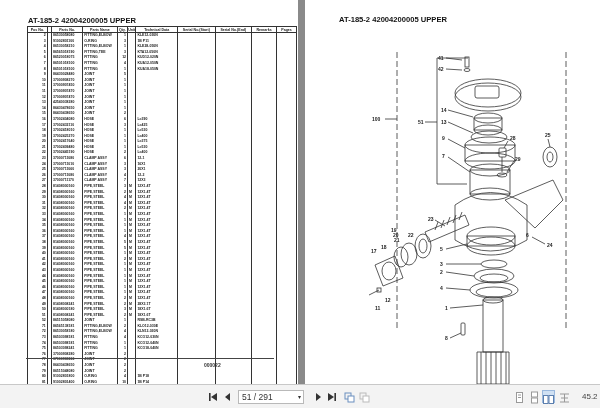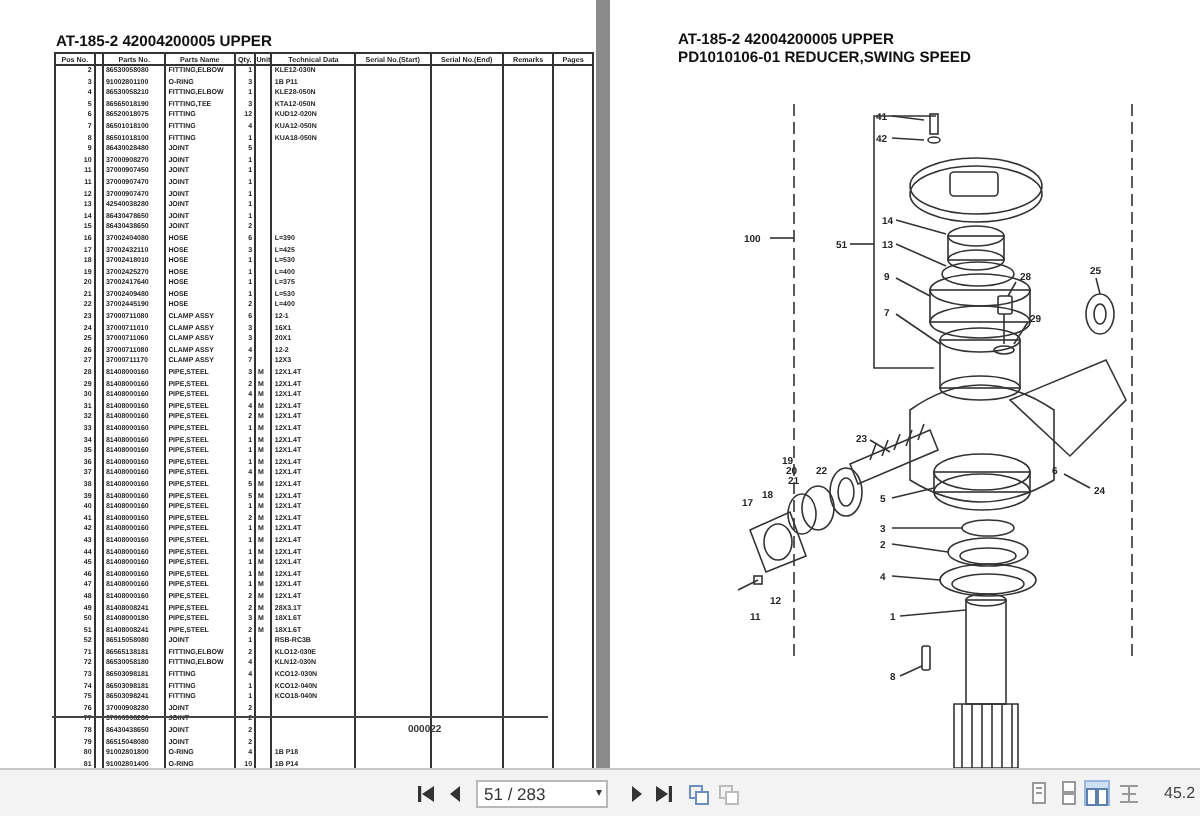--- a/index.html
+++ b/index.html
@@ -889,21 +889,20 @@
     </table>
     <div class="footer-rule"></div>
     <div class="page-footer">000022</div>
   </div>
 
   <div class="gutter-shadow"></div>
 
   <div class="page page-right">
     <div class="doc-title right-title">
       <div>AT-185-2 42004200005 UPPER</div>
-      <div>PD1010106-01 REDUCER,SWING SPEED</div>
     </div>
     <svg class="diagram" viewBox="0 30 295 354" width="295" height="354" xmlns="http://www.w3.org/2000/svg">
       <g fill="none" stroke="#333" stroke-width="0.8">
 
         <line x1="92" y1="52" x2="92" y2="330" stroke-dasharray="6,3"></line>
         <line x1="261" y1="52" x2="261" y2="330" stroke-dasharray="6,3"></line>
 
         <polyline points="163,58 132,58 132,184 162,184"></polyline>
         <line x1="132" y1="122" x2="120" y2="122"></line>
         <line x1="92" y1="119" x2="80" y2="119"></line>
@@ -1035,21 +1034,21 @@
           <rect x="1" y="1" width="1.6" height="8" fill="#333"></rect>
           <polygon points="9,1 3,5 9,9" fill="#333"></polygon>
         </svg>
     </div>
     <div class="tb-btn" style="left:222px">
       <svg width="10" height="10" viewBox="0 0 10 10">
           <polygon points="7,1 2,5 7,9" fill="#333"></polygon>
         </svg>
     </div>
     <div class="page-input">
-      <span>51 / 283</span>
+      <span>51 / 291</span>
       <span class="dd">▾</span>
     </div>
     <div class="tb-btn" style="left:312px">
       <svg width="10" height="10" viewBox="0 0 10 10">
           <polygon points="3,1 8,5 3,9" fill="#333"></polygon>
         </svg>
     </div>
     <div class="tb-btn" style="left:326px">
       <svg width="10" height="10" viewBox="0 0 10 10">
           <polygon points="1,1 7,5 1,9" fill="#333"></polygon>

